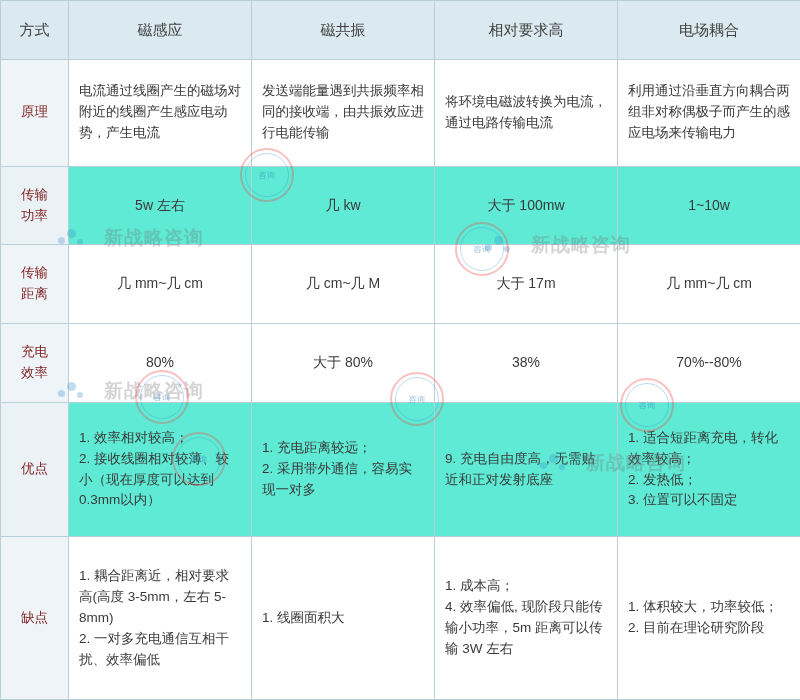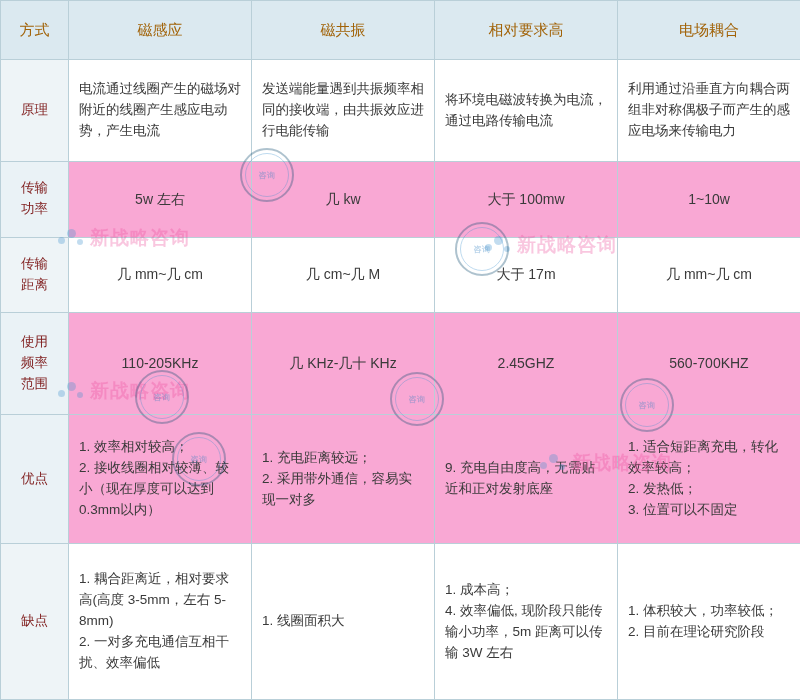--- a/index.html
+++ b/index.html
@@ -46,21 +46,21 @@
   col.c2 { width: 183px; }
   col.c3 { width: 183px; }
   col.c4 { width: 183px; }
 
   
   tr.header-row th {
     background: #dbe9f0;
     text-align: center;
     font-weight: normal;
     font-size: 15px;
-    color: #a16207;
+    color: #404040;
     height: 46px;
     padding: 6px 4px;
   }
 
   
   td.row-label {
     background: #eef4f7;
     text-align: center;
     font-size: 15px;
     color: #7f1d1d;
@@ -74,41 +74,41 @@
   }
   td.cell.center {
     text-align: center;
     font-size: 14px;
   }
   td.cell.left {
     text-align: left;
   }
 
   
-  tr.tint td.cell { background: #f9a8d4; }
+  tr.tint td.cell { background: #5eead4; }
   tr.tint td.row-label { background: #eaf2f6; }
 
   .multiline {
     white-space: pre-line;
   }
 
   
   .watermark {
     position: absolute;
     pointer-events: none;
     user-select: none;
     white-space: nowrap;
     font-size: 19px;
     font-weight: bold;
-    color: #ec4899;
+    color: #737373;
     opacity: 0.30;
     letter-spacing: 1px;
     display: flex;
     align-items: center;
-    gap: 6px;
+    gap: 20px;
   }
   .watermark .wm-dots {
     display: inline-block;
     width: 26px;
     height: 20px;
     position: relative;
   }
   .watermark .wm-dots i {
     position: absolute;
     display: block;
@@ -116,21 +116,21 @@
     border-radius: 50%;
   }
   .watermark .wm-dots i:nth-child(1) { width: 7px; height: 7px; left: 0; top: 9px; }
   .watermark .wm-dots i:nth-child(2) { width: 9px; height: 9px; left: 9px; top: 1px; }
   .watermark .wm-dots i:nth-child(3) { width: 6px; height: 6px; left: 19px; top: 11px; }
 
   .wm-stamp {
     position: absolute;
     width: 54px;
     height: 54px;
-    border: 2px solid #0c4a6e;
+    border: 2px solid #ef4444;
     border-radius: 50%;
     opacity: 0.33;
     pointer-events: none;
     user-select: none;
     display: flex;
     align-items: center;
     justify-content: center;
     box-sizing: border-box;
   }
   .wm-stamp::before {
@@ -199,28 +199,27 @@
         <td class="cell center multiline">1~10w</td>
       </tr>
       <tr>
         <td class="row-label multiline">传输
 距离</td>
         <td class="cell center multiline">几 mm~几 cm</td>
         <td class="cell center multiline">几 cm~几 M</td>
         <td class="cell center multiline">大于 17m</td>
         <td class="cell center multiline">几 mm~几 cm</td>
       </tr>
-      <tr class="tint">
-        <td class="row-label multiline">使用
-频率
-范围</td>
-        <td class="cell center multiline">110-205KHz</td>
-        <td class="cell center multiline">几 KHz-几十 KHz</td>
-        <td class="cell center multiline">2.45GHZ</td>
-        <td class="cell center multiline">560-700KHZ</td>
+      <tr>
+        <td class="row-label multiline">充电
+效率</td>
+        <td class="cell center multiline">80%</td>
+        <td class="cell center multiline">大于 80%</td>
+        <td class="cell center multiline">38%</td>
+        <td class="cell center multiline">70%--80%</td>
       </tr>
       <tr class="tint">
         <td class="row-label multiline">优点</td>
         <td class="cell left multiline">1. 效率相对较高；
 2. 接收线圈相对较薄、较小（现在厚度可以达到0.3mm以内）</td>
         <td class="cell left multiline">1. 充电距离较远；
 2. 采用带外通信，容易实现一对多</td>
         <td class="cell left multiline">9. 充电自由度高，无需贴近和正对发射底座</td>
         <td class="cell left multiline">1. 适合短距离充电，转化效率较高；
 2. 发热低；

